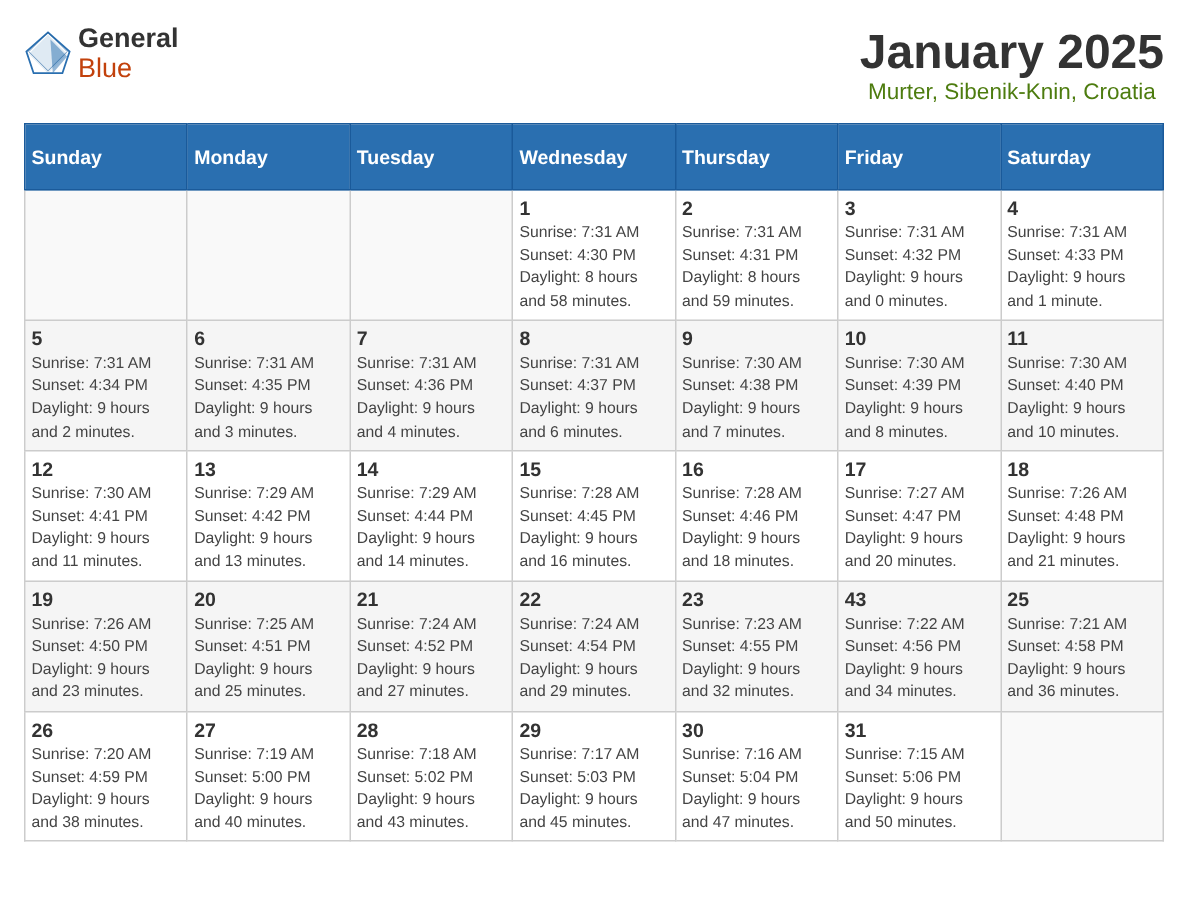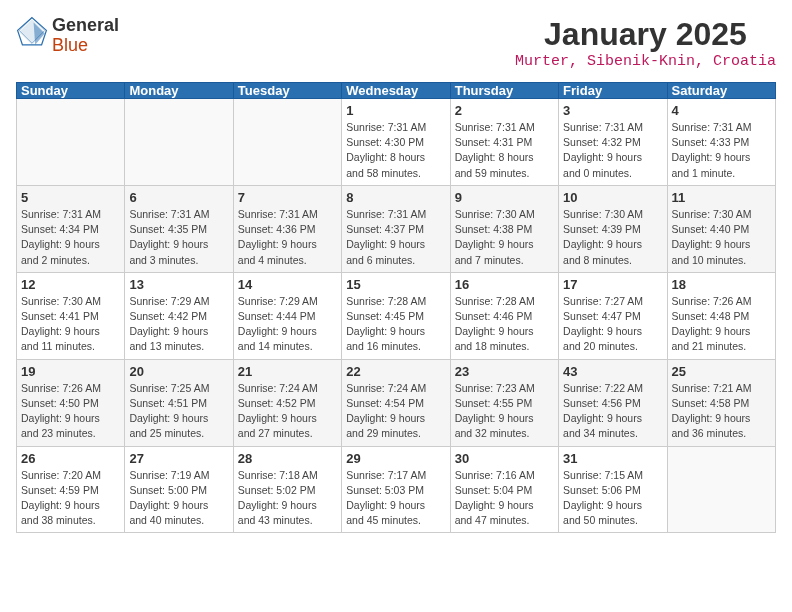--- a/index.html
+++ b/index.html
@@ -11,21 +11,21 @@
       padding: 16px;
     }
     .header {
       display: flex;
       justify-content: space-between;
       align-items: flex-start;
       margin-bottom: 12px;
     }
     .logo {
       display: flex;
-      align-items: flex-start;
+      align-items: center;
       gap: 4px;
     }
     .logo-text {
       display: flex;
       flex-direction: column;
       line-height: 1.1;
     }
     .logo-general {
       font-size: 18px;
       font-weight: bold;
@@ -43,33 +43,32 @@
     .title-block {
       text-align: center;
     }
     .title-block h1 {
       font-size: 32px;
       font-weight: bold;
       color: #333;
     }
     .title-block h2 {
       font-size: 15px;
-      color: #be185d;
+      color: #4d7c0f;
       font-weight: normal;
-      font-family: Liberation Mono, monospace;
     }
     table {
       width: 100%;
       border-collapse: collapse;
       font-size: 11px;
     }
     thead tr th {
       background: #2a6fb0;
       color: #fff;
-      padding: 0 4px;
+      padding: 14px 4px;
       text-align: left;
       font-size: 13px;
       font-weight: bold;
       border: 1px solid #1a5a9a;
     }
     tbody tr td {
       border: 1px solid #ccc;
       padding: 4px 4px;
       vertical-align: top;
       min-height: 70px;

